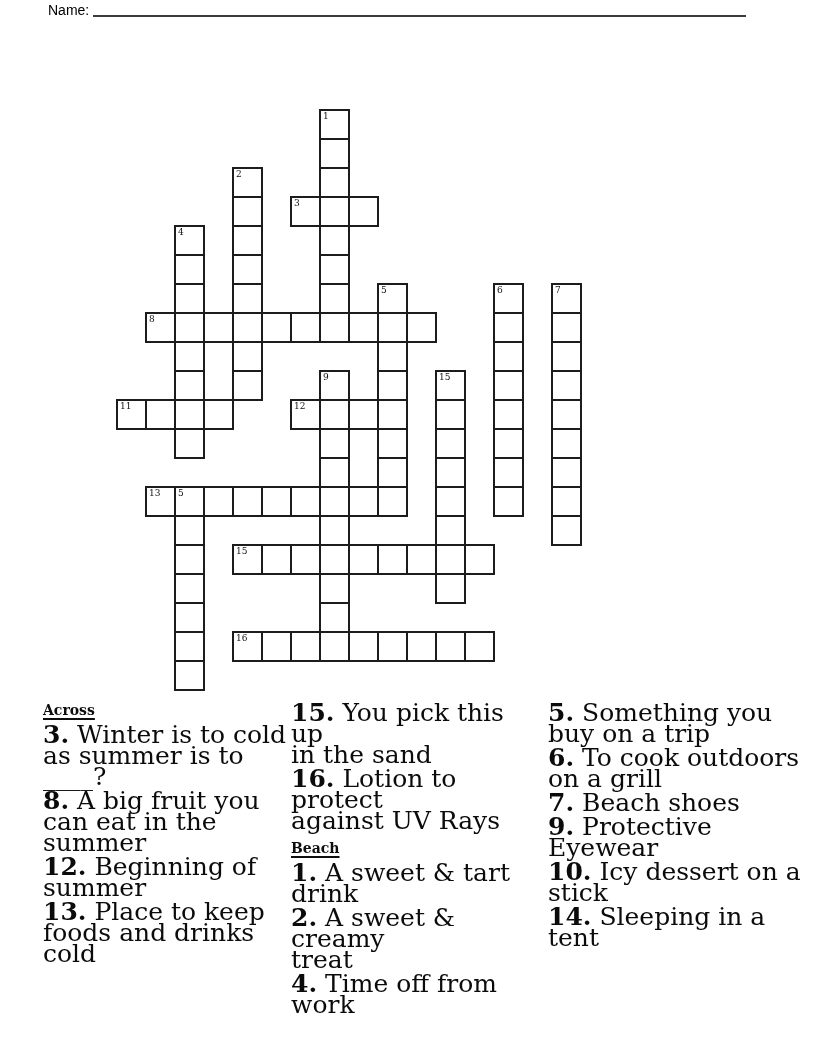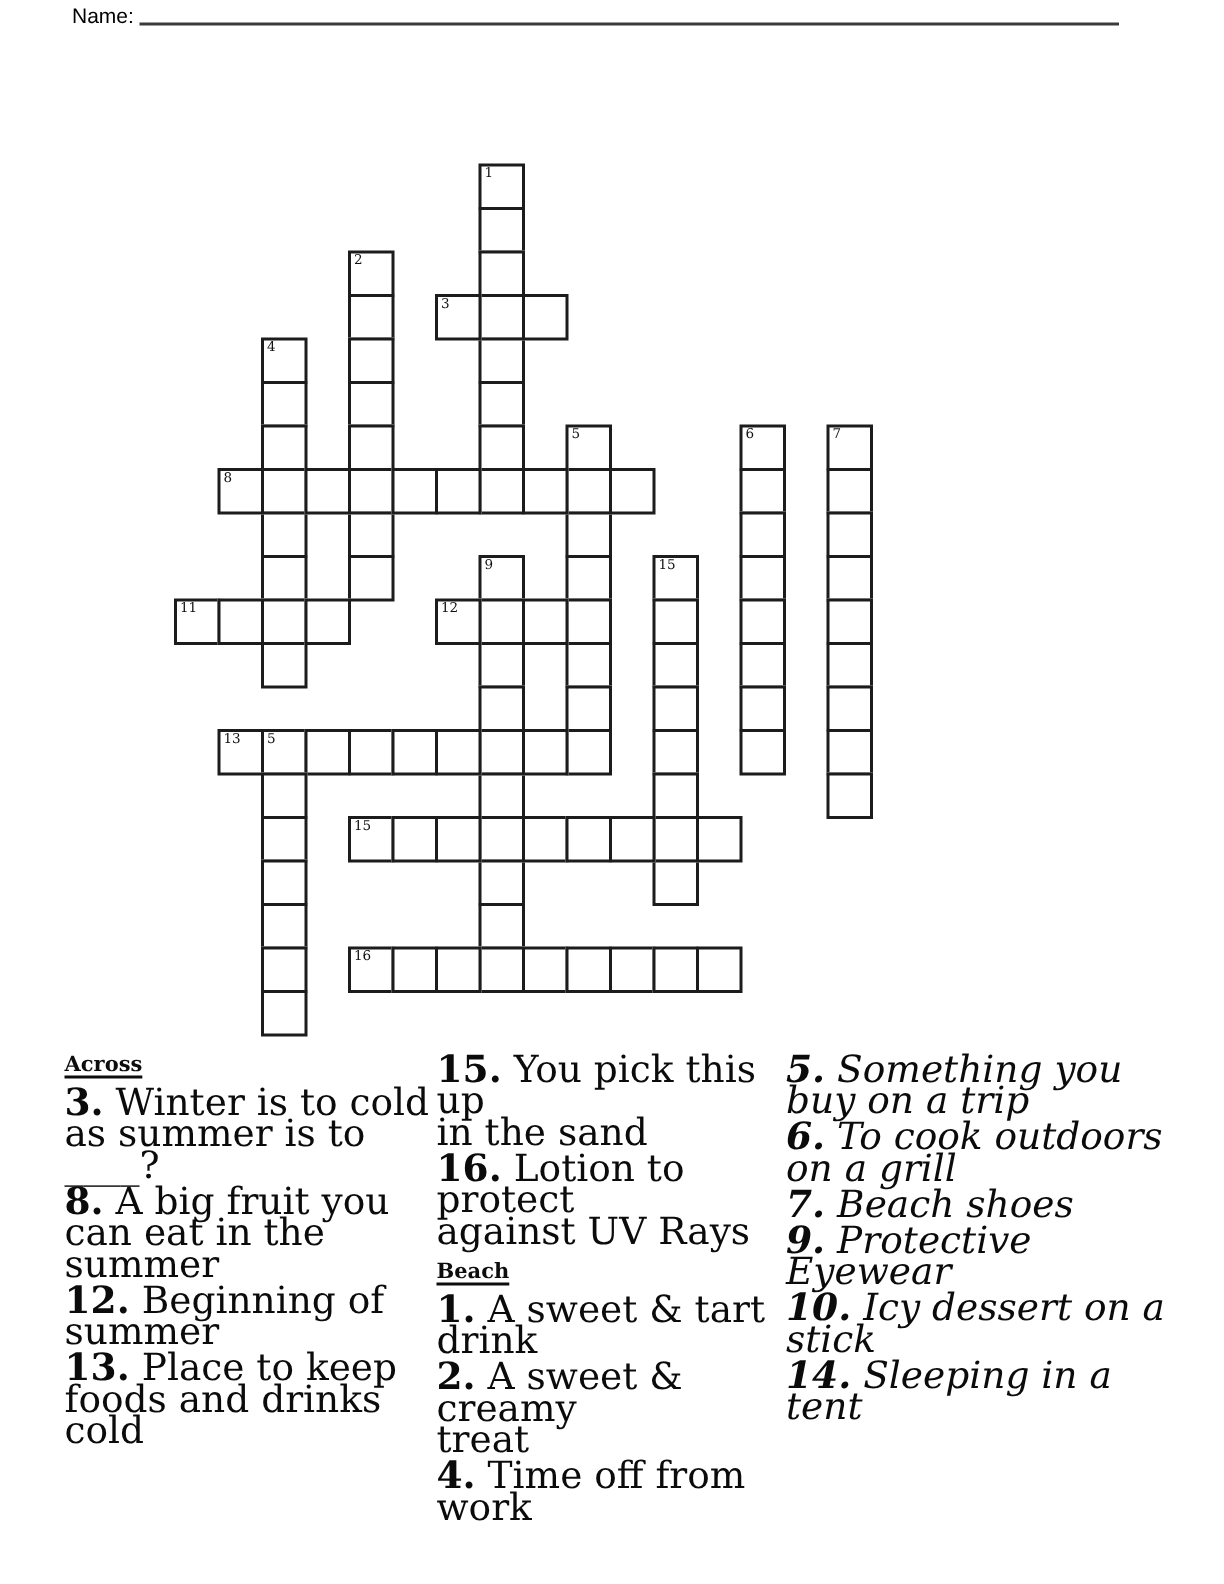--- a/index.html
+++ b/index.html
@@ -54,21 +54,21 @@
     position: absolute;
     font-family: "DejaVu Serif", serif;
     font-size: 9px;
     line-height: 9px;
     color: #111;
   }
   .clues { position: absolute; top: 702px; left: 0; width: 816px; }
   .clue-col { position: absolute; top: 0; }
   .clue-col.c1 { left: 43px;  width: 252px; }
   .clue-col.c2 { left: 291px; width: 236px; }
-  .clue-col.c3 { left: 524px; width: 256px; font-style: italic; }
+  .clue-col.c3 { left: 548px; width: 256px; }
   .clue-heading {
     font-size: 14px;
     font-weight: bold;
     text-decoration: underline;
     text-decoration-thickness: 2px;
     text-underline-offset: 3px;
     margin: 9px 0 6px 0;
   }
   .clue-col .clue-heading:first-child { margin-top: 0; }
   .clue {

